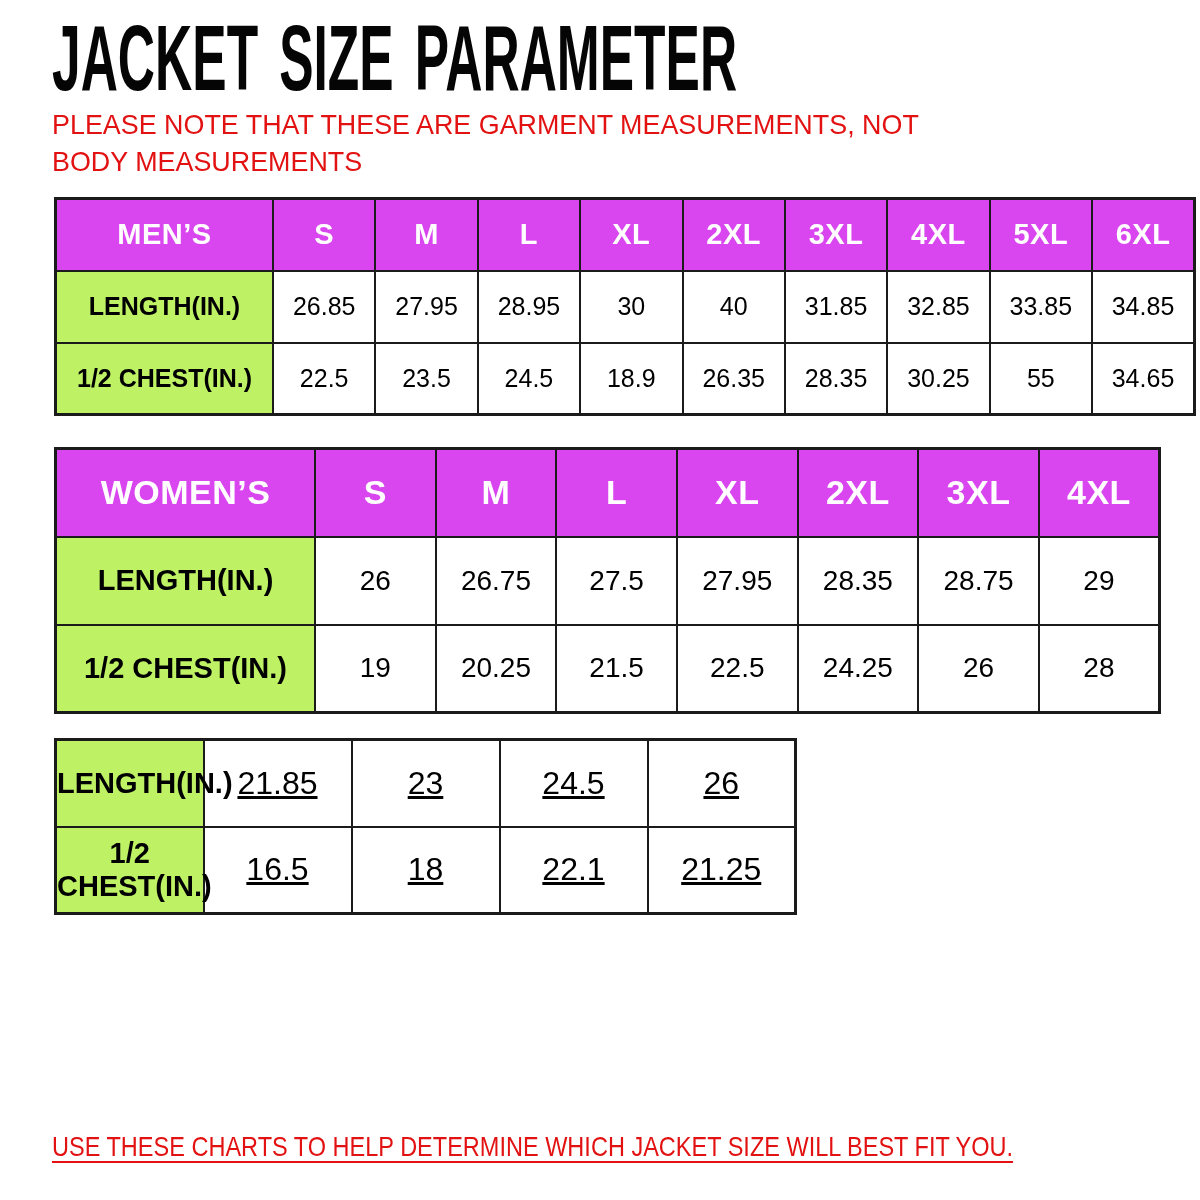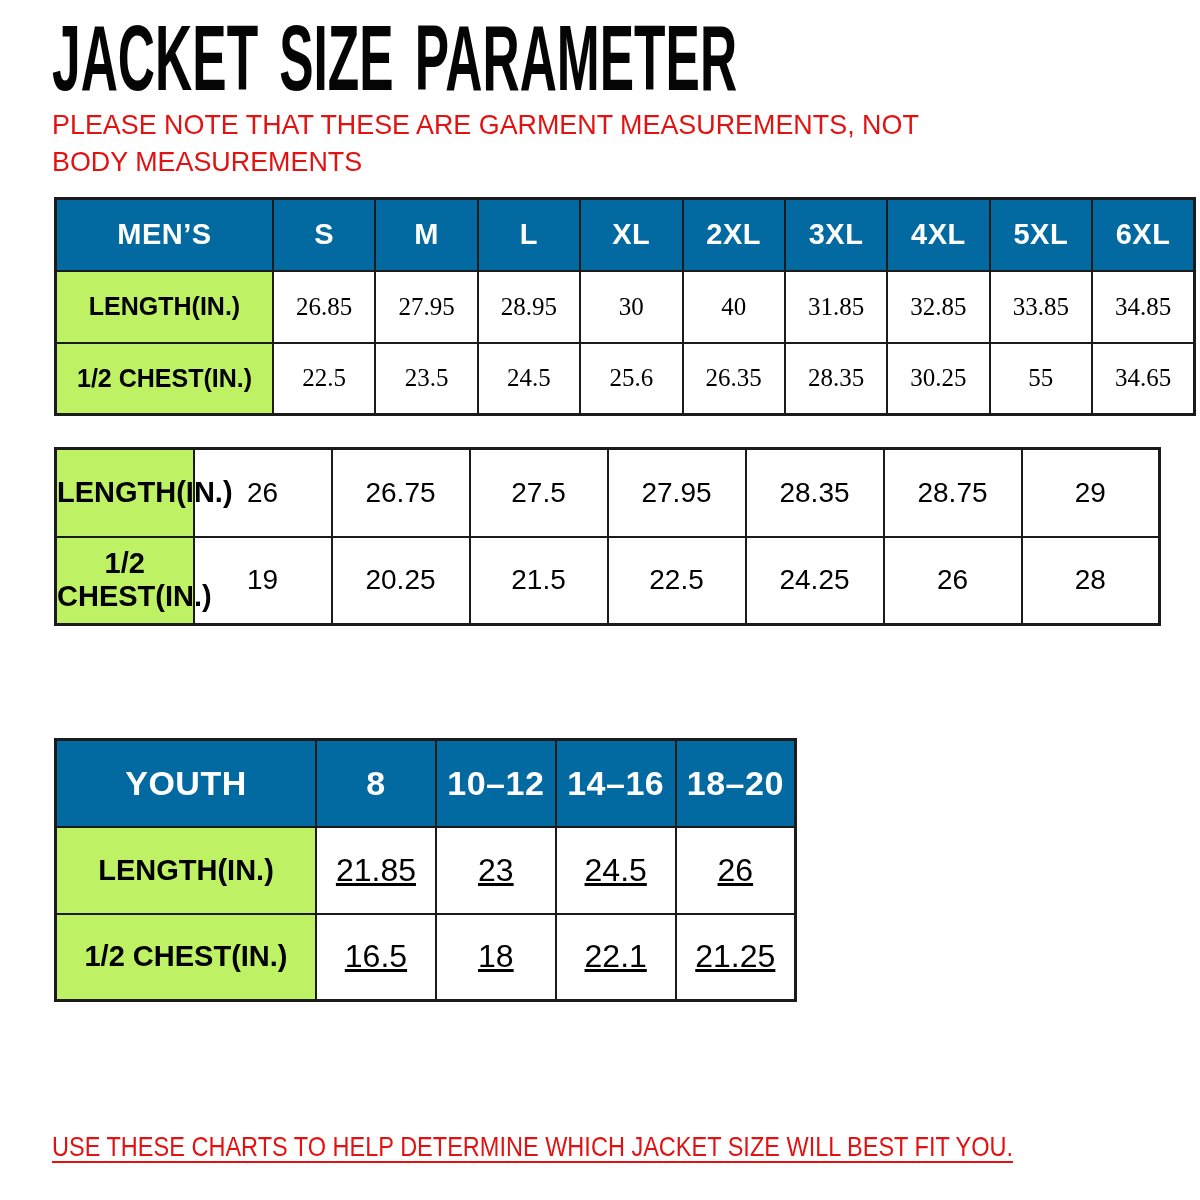--- a/index.html
+++ b/index.html
@@ -21,31 +21,31 @@
   .note{
     position:absolute;left:28px;top:106px;margin:0;width:930px;
     font-size:28px;line-height:1.33;color:#e31212;
     transform:scaleX(0.96);transform-origin:left top;
   }
 
   
   .tbl{position:absolute;}
   .tbl table{border-collapse:collapse;table-layout:fixed;border:3px solid #1b1b1b;}
   .tbl th,.tbl td{border:2px solid #1b1b1b;text-align:center;vertical-align:middle;padding:0;}
-  .tbl th.h{background:#0369a1;color:#ffffff;font-weight:bold;letter-spacing:.5px;}
+  .tbl th.h{background:#d946ef;color:#ffffff;font-weight:bold;letter-spacing:.5px;}
   .tbl th.rl{background:#bef264;color:#000000;font-weight:600;}
   .tbl td.v{background:#ffffff;color:#000000;font-weight:normal;}
 
   #mens{left:30px;top:197px;}
   #mens table{width:1142px;}
   #mens tr{height:72px;}
   #mens .corner{width:215px;}
   #mens th.h{font-size:29px;}
   #mens th.rl{font-size:25px;}
-  #mens td.v{font-size:25px;font-family:Liberation Serif, serif;}
+  #mens td.v{font-size:25px;}
 
   #womens{left:30px;top:447px;}
   #womens table{width:1107px;}
   #womens tr{height:88px;}
   #womens .corner{width:257px;}
   #womens th.h{font-size:34px;}
   #womens th.rl{font-size:29px;}
   #womens td.v{font-size:28px;}
 
   #youth{left:30px;top:738px;}
@@ -102,33 +102,43 @@
             <td class="v">31.85</td>
             <td class="v">32.85</td>
             <td class="v">33.85</td>
             <td class="v">34.85</td>
           </tr>
           <tr>
             <th class="rl">1/2 CHEST(IN.)</th>
             <td class="v">22.5</td>
             <td class="v">23.5</td>
             <td class="v">24.5</td>
-            <td class="v">25.6</td>
+            <td class="v">18.9</td>
             <td class="v">26.35</td>
             <td class="v">28.35</td>
             <td class="v">30.25</td>
             <td class="v">55</td>
             <td class="v">34.65</td>
           </tr>
         </tbody>
       </table>
     </section>
   <section class="tbl" id="womens">
       <table>
         <tbody>
+          <tr>
+            <th class="h corner">WOMEN’S</th>
+            <th class="h">S</th>
+            <th class="h">M</th>
+            <th class="h">L</th>
+            <th class="h">XL</th>
+            <th class="h">2XL</th>
+            <th class="h">3XL</th>
+            <th class="h">4XL</th>
+          </tr>
           <tr>
             <th class="rl">LENGTH(IN.)</th>
             <td class="v">26</td>
             <td class="v">26.75</td>
             <td class="v">27.5</td>
             <td class="v">27.95</td>
             <td class="v">28.35</td>
             <td class="v">28.75</td>
             <td class="v">29</td>
           </tr>
@@ -142,27 +152,20 @@
             <td class="v">26</td>
             <td class="v">28</td>
           </tr>
         </tbody>
       </table>
     </section>
   <section class="tbl" id="youth">
       <table>
         <tbody>
           <tr>
-            <th class="h corner">YOUTH</th>
-            <th class="h">8</th>
-            <th class="h">10–12</th>
-            <th class="h">14–16</th>
-            <th class="h">18–20</th>
-          </tr>
-          <tr>
             <th class="rl">LENGTH(IN.)</th>
             <td class="v">21.85</td>
             <td class="v">23</td>
             <td class="v">24.5</td>
             <td class="v">26</td>
           </tr>
           <tr>
             <th class="rl">1/2 CHEST(IN.)</th>
             <td class="v">16.5</td>
             <td class="v">18</td>

